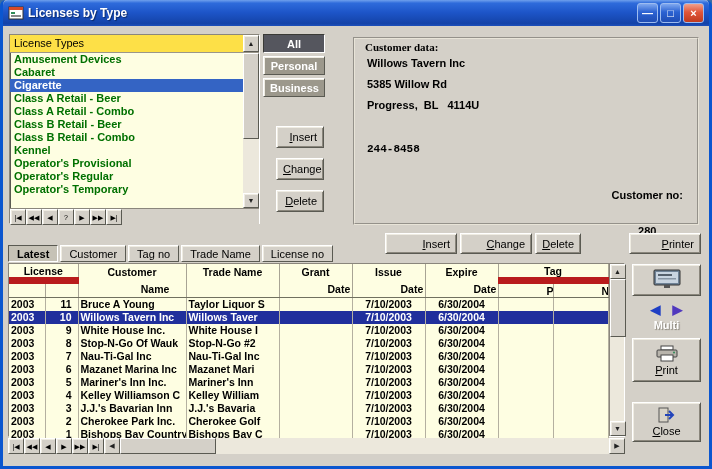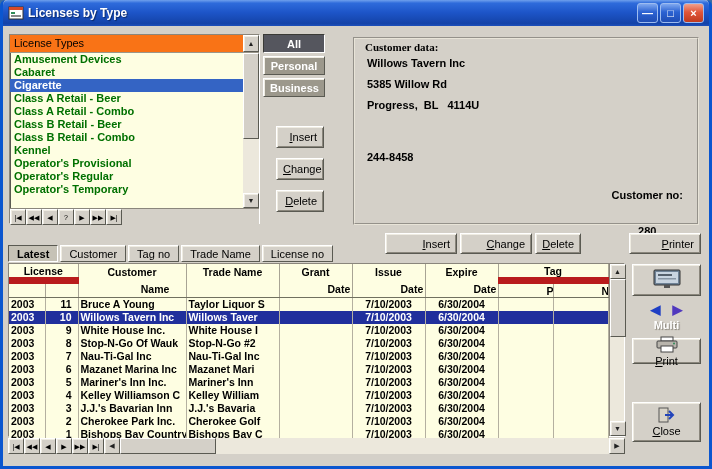--- a/index.html
+++ b/index.html
@@ -16,21 +16,21 @@
   .tb-btn.close{background:linear-gradient(180deg,#F0A08C 0%,#E1563A 45%,#C03A1E 100%);}
   
   .content{position:absolute;left:0;top:26px;right:0;bottom:0;background:#D4D0C8;}
   .sunken-border{border:1px solid;border-color:#8A867C #FFFFFF #FFFFFF #8A867C;
     box-shadow:inset 1px 1px 0 #5A5A52, inset -1px -1px 0 #EFECE2;}
   button{font-family:"Liberation Sans",sans-serif;font-size:11px;color:#000;cursor:default;}
   .mnemo{display:inline-block;}
   .mnemo::first-letter{text-decoration:underline;}
   
   .listbox{position:absolute;left:6px;top:8px;width:251px;height:190px;background:#FEFEE2;box-sizing:border-box;}
-  .list-header{height:17px;display:flex;align-items:stretch;background:#f97316;border-bottom:1px solid #9A968A;}
+  .list-header{height:17px;display:flex;align-items:stretch;background:#fde047;border-bottom:1px solid #9A968A;}
   .list-header-label{flex:1;padding:2px 0 0 4px;color:#000;}
   .sb-btn{width:16px;border:1px solid;border-color:#FFFFFF #5A5A52 #5A5A52 #FFFFFF;background:#D4D0C8;
     box-shadow:inset 1px 1px 0 #EFECE2;font-size:7px;padding:0;display:flex;align-items:center;justify-content:center;color:#222;}
   .list-body-wrap{display:flex;height:155px;overflow:hidden;}
   .list-items{flex:1;overflow:hidden;}
   .list-item{height:13px;line-height:13px;padding-left:4px;color:#007000;font-weight:bold;white-space:nowrap;overflow:hidden;}
   .list-item.selected{background:#3464C4;color:#fff;}
   .vscroll{width:16px;background:#ECE8DC;position:relative;}
   .vthumb{position:absolute;left:0;top:0;width:16px;height:86px;background:#D4D0C8;border:1px solid;
     border-color:#FFFFFF #5A5A52 #5A5A52 #FFFFFF;box-sizing:border-box;}
@@ -48,21 +48,21 @@
   .crud-left .btn{width:48px;height:22px;margin-bottom:10px;}
   .btn{background:#D4D0C8;border:1px solid;border-color:#FFFFFF #5A5A52 #5A5A52 #FFFFFF;
     box-shadow:inset 1px 1px 0 #EFECE2, inset -1px -1px 0 #8A867C;text-align:right;}
   
   .groupbox{position:absolute;left:350px;top:11px;width:346px;height:188px;border:2px groove #E8E4D8;box-sizing:border-box;}
   .groupbox div{position:absolute;font-weight:bold;color:#000;white-space:pre;}
   .gb-label{left:10px;top:2px;font-family:Liberation Serif, serif;}
   .cust-name{left:12px;top:18px;}
   .cust-addr1{left:12px;top:39px;}
   .cust-addr2{left:12px;top:60px;}
-  .cust-phone{left:12px;top:112px;}
+  .cust-phone{left:12px;top:104px;font-family:Liberation Mono, monospace;}
   .cust-no{right:14px;top:126px;text-align:center;}
   .cust-no div{position:static;margin-left:27px;}
   
   .mid-row button{position:absolute;top:207px;height:21px;}
   .mid-insert{left:382px;width:72px;}
   .mid-change{left:457px;width:72px;}
   .mid-delete{left:532px;width:46px;}
   .mid-printer{left:626px;width:72px;}
   
   .tabs{position:absolute;left:5px;top:219px;display:flex;}
@@ -88,21 +88,21 @@
   .grid-vscroll .vthumb{top:15px;height:58px;}
   
   .right-panel{position:absolute;left:629px;top:238px;width:72px;height:176px;}
   .right-panel .btn{position:absolute;left:0;width:69px;display:flex;flex-direction:column;align-items:center;justify-content:center;}
   .preview-btn{top:0;height:32px;}
   .multi-box{position:absolute;top:38px;left:0;width:69px;text-align:center;}
   .multi-arrows{display:flex;justify-content:center;gap:12px;font-size:13px;font-weight:bold;}
   .arrow-left{color:#1F3FC4;}
   .arrow-right{color:#5038BE;}
   .multi-label{color:#FFFFFF;font-weight:bold;text-shadow:1px 1px 1px #8A867C;margin-top:2px;}
-  .print-btn{top:74px;height:26px;}
+  .print-btn{top:74px;height:44px;}
   .close-btn2{top:138px;height:40px;}
   
   .grid-bottom{position:absolute;left:5px;top:412px;width:617px;height:16px;display:flex;}
   .grid-bottom .vcr{border-top:none;height:16px;}
   .hscroll{flex:1;display:flex;background:#ECE8DC;}
   .hscroll .sb-btn{height:16px;}
   .htrack{flex:1;position:relative;}
   .hthumb{position:absolute;left:0;top:0;height:16px;width:96px;background:#D4D0C8;border:1px solid;
     border-color:#FFFFFF #5A5A52 #5A5A52 #FFFFFF;box-sizing:border-box;}
 </style>

